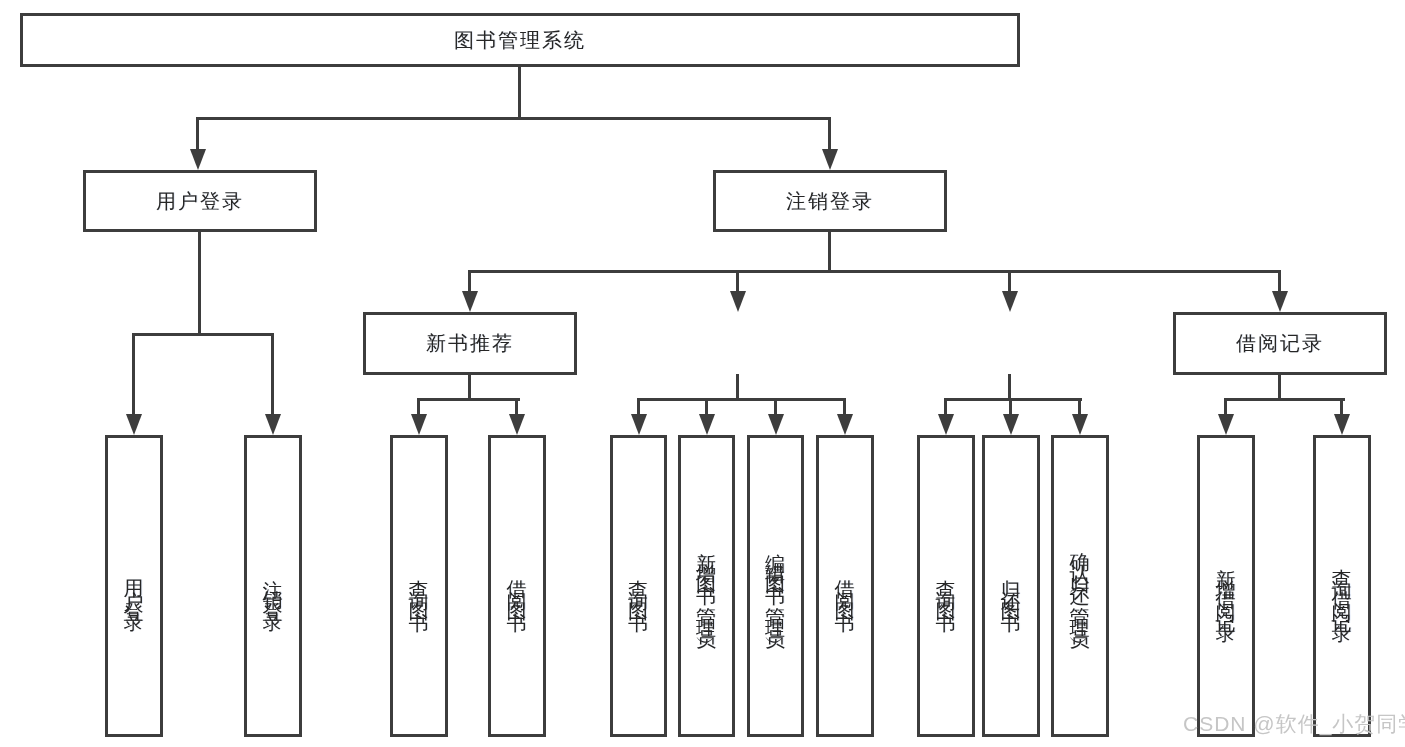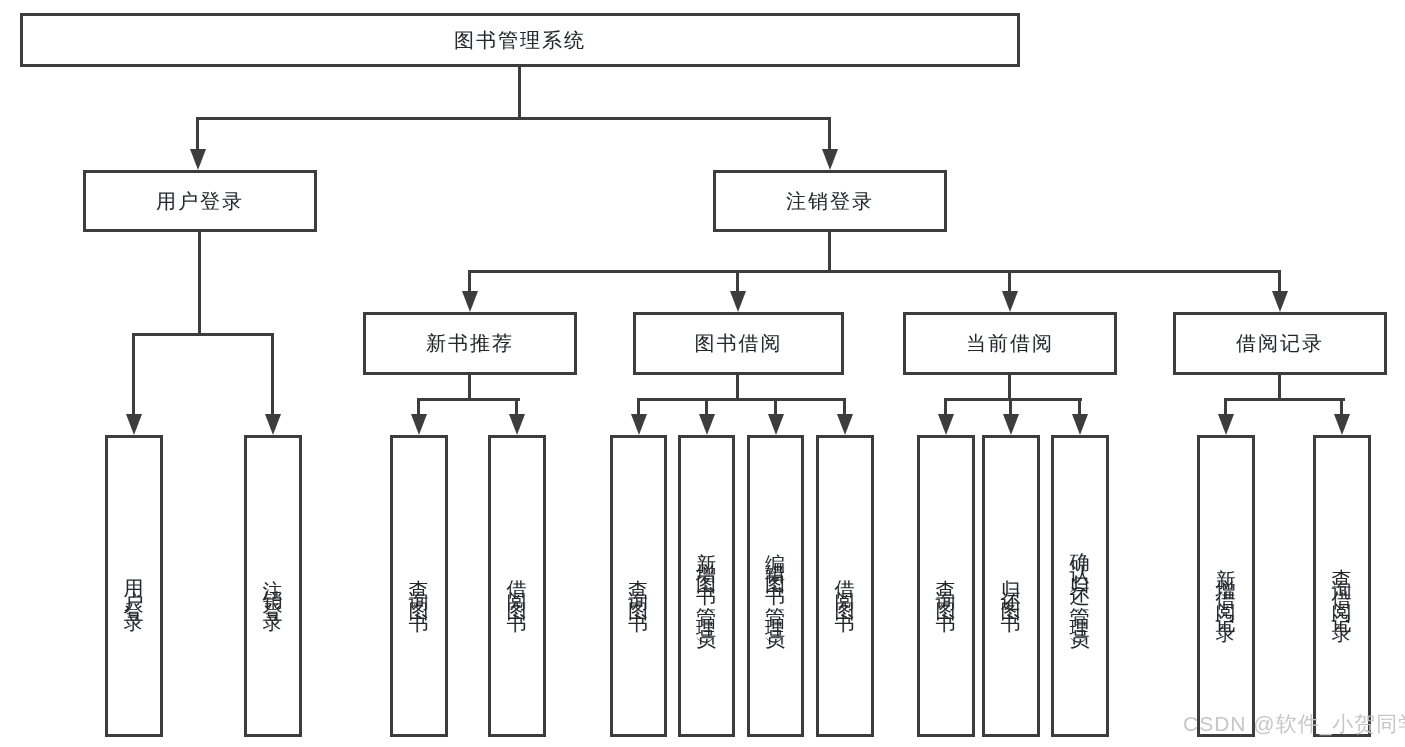--- a/index.html
+++ b/index.html
@@ -67,27 +67,21 @@
   </div>
 
   <div class="box" style="left:713px;top:170px;width:234px;height:62px;">
     <span class="hlabel">注销登录</span>
   </div>
 
   <div class="box" style="left:363px;top:312px;width:214px;height:63px;text-align:center;">
     <span class="hlabel">新书推荐</span>
   </div>
 
-  <div class="box" style="left:633px;top:312px;width:211px;height:63px;">
-    <span class="hlabel">图书借阅</span>
-  </div>
 
-  <div class="box" style="left:903px;top:312px;width:214px;height:63px;">
-    <span class="hlabel">当前借阅</span>
-  </div>
 
   <div class="box" style="left:1173px;top:312px;width:214px;height:63px;">
     <span class="hlabel">借阅记录</span>
   </div>
 
   <div class="box" style="left:105px;top:435px;width:58px;height:302px;">
     <span class="vlabel">用户登录</span>
   </div>
   <div class="box" style="left:244px;top:435px;width:58px;height:302px;">
     <span class="vlabel">注销登录</span>

